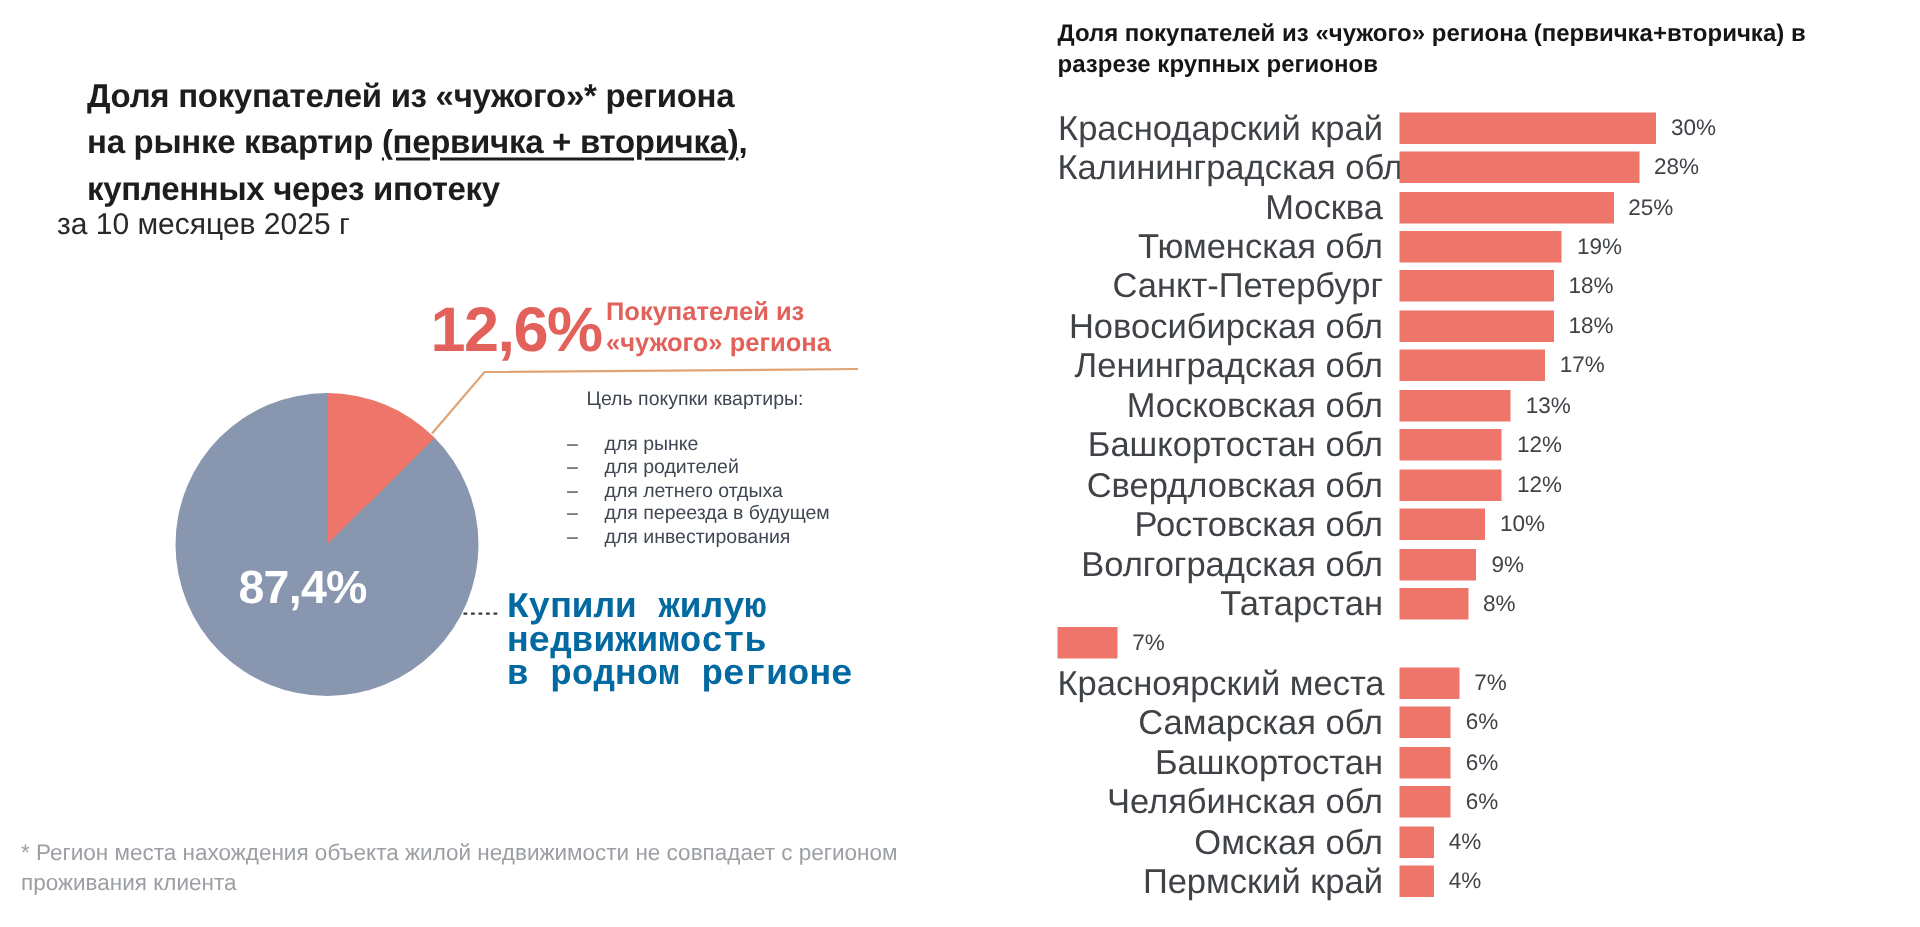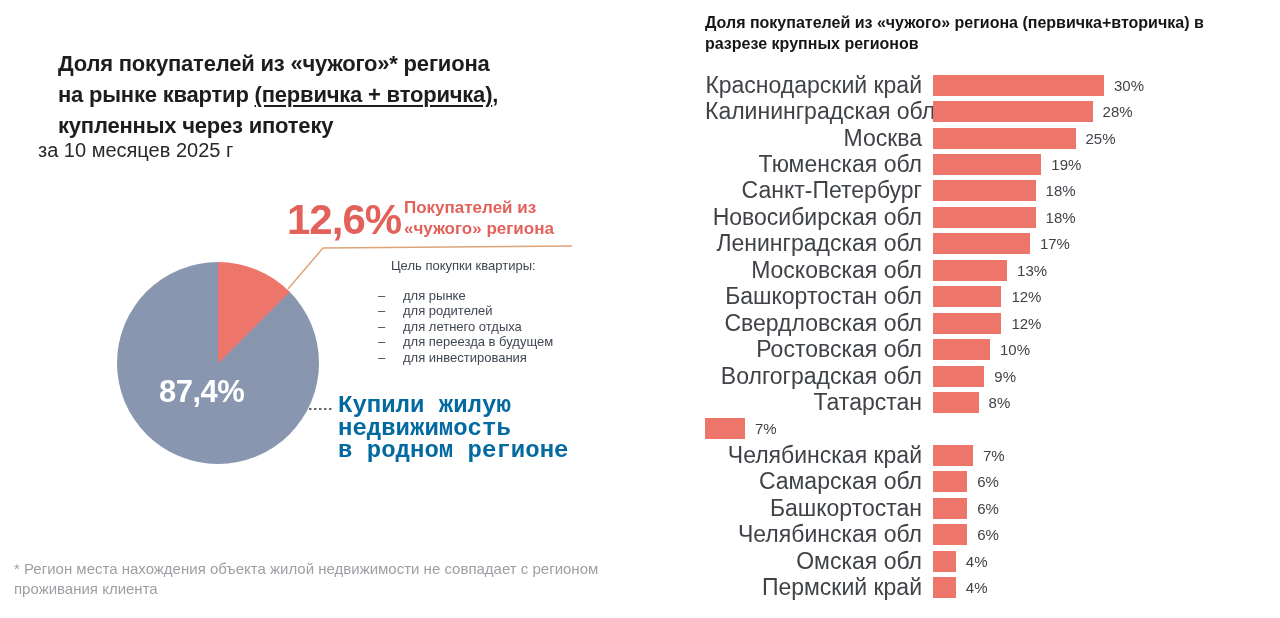--- a/index.html
+++ b/index.html
@@ -277,21 +277,21 @@
       <div class="bar-row">
         <div class="bar-label">Татарстан</div>
         <div class="bar-rect" style="width: 45.6px; background: rgb(237, 117, 106);"></div>
         <div class="bar-value">8%</div>
       </div>
       <div class="bar-row">
         <div class="bar-rect" style="width: 39.9px; background: rgb(237, 117, 106);"></div>
         <div class="bar-value">7%</div>
       </div>
       <div class="bar-row">
-        <div class="bar-label">Челябинская край</div>
+        <div class="bar-label">Красноярский места</div>
         <div class="bar-rect" style="width: 39.9px; background: rgb(237, 117, 106);"></div>
         <div class="bar-value">7%</div>
       </div>
       <div class="bar-row">
         <div class="bar-label">Самарская обл</div>
         <div class="bar-rect" style="width: 34.2px; background: rgb(237, 117, 106);"></div>
         <div class="bar-value">6%</div>
       </div>
       <div class="bar-row">
         <div class="bar-label">Башкортостан</div>

